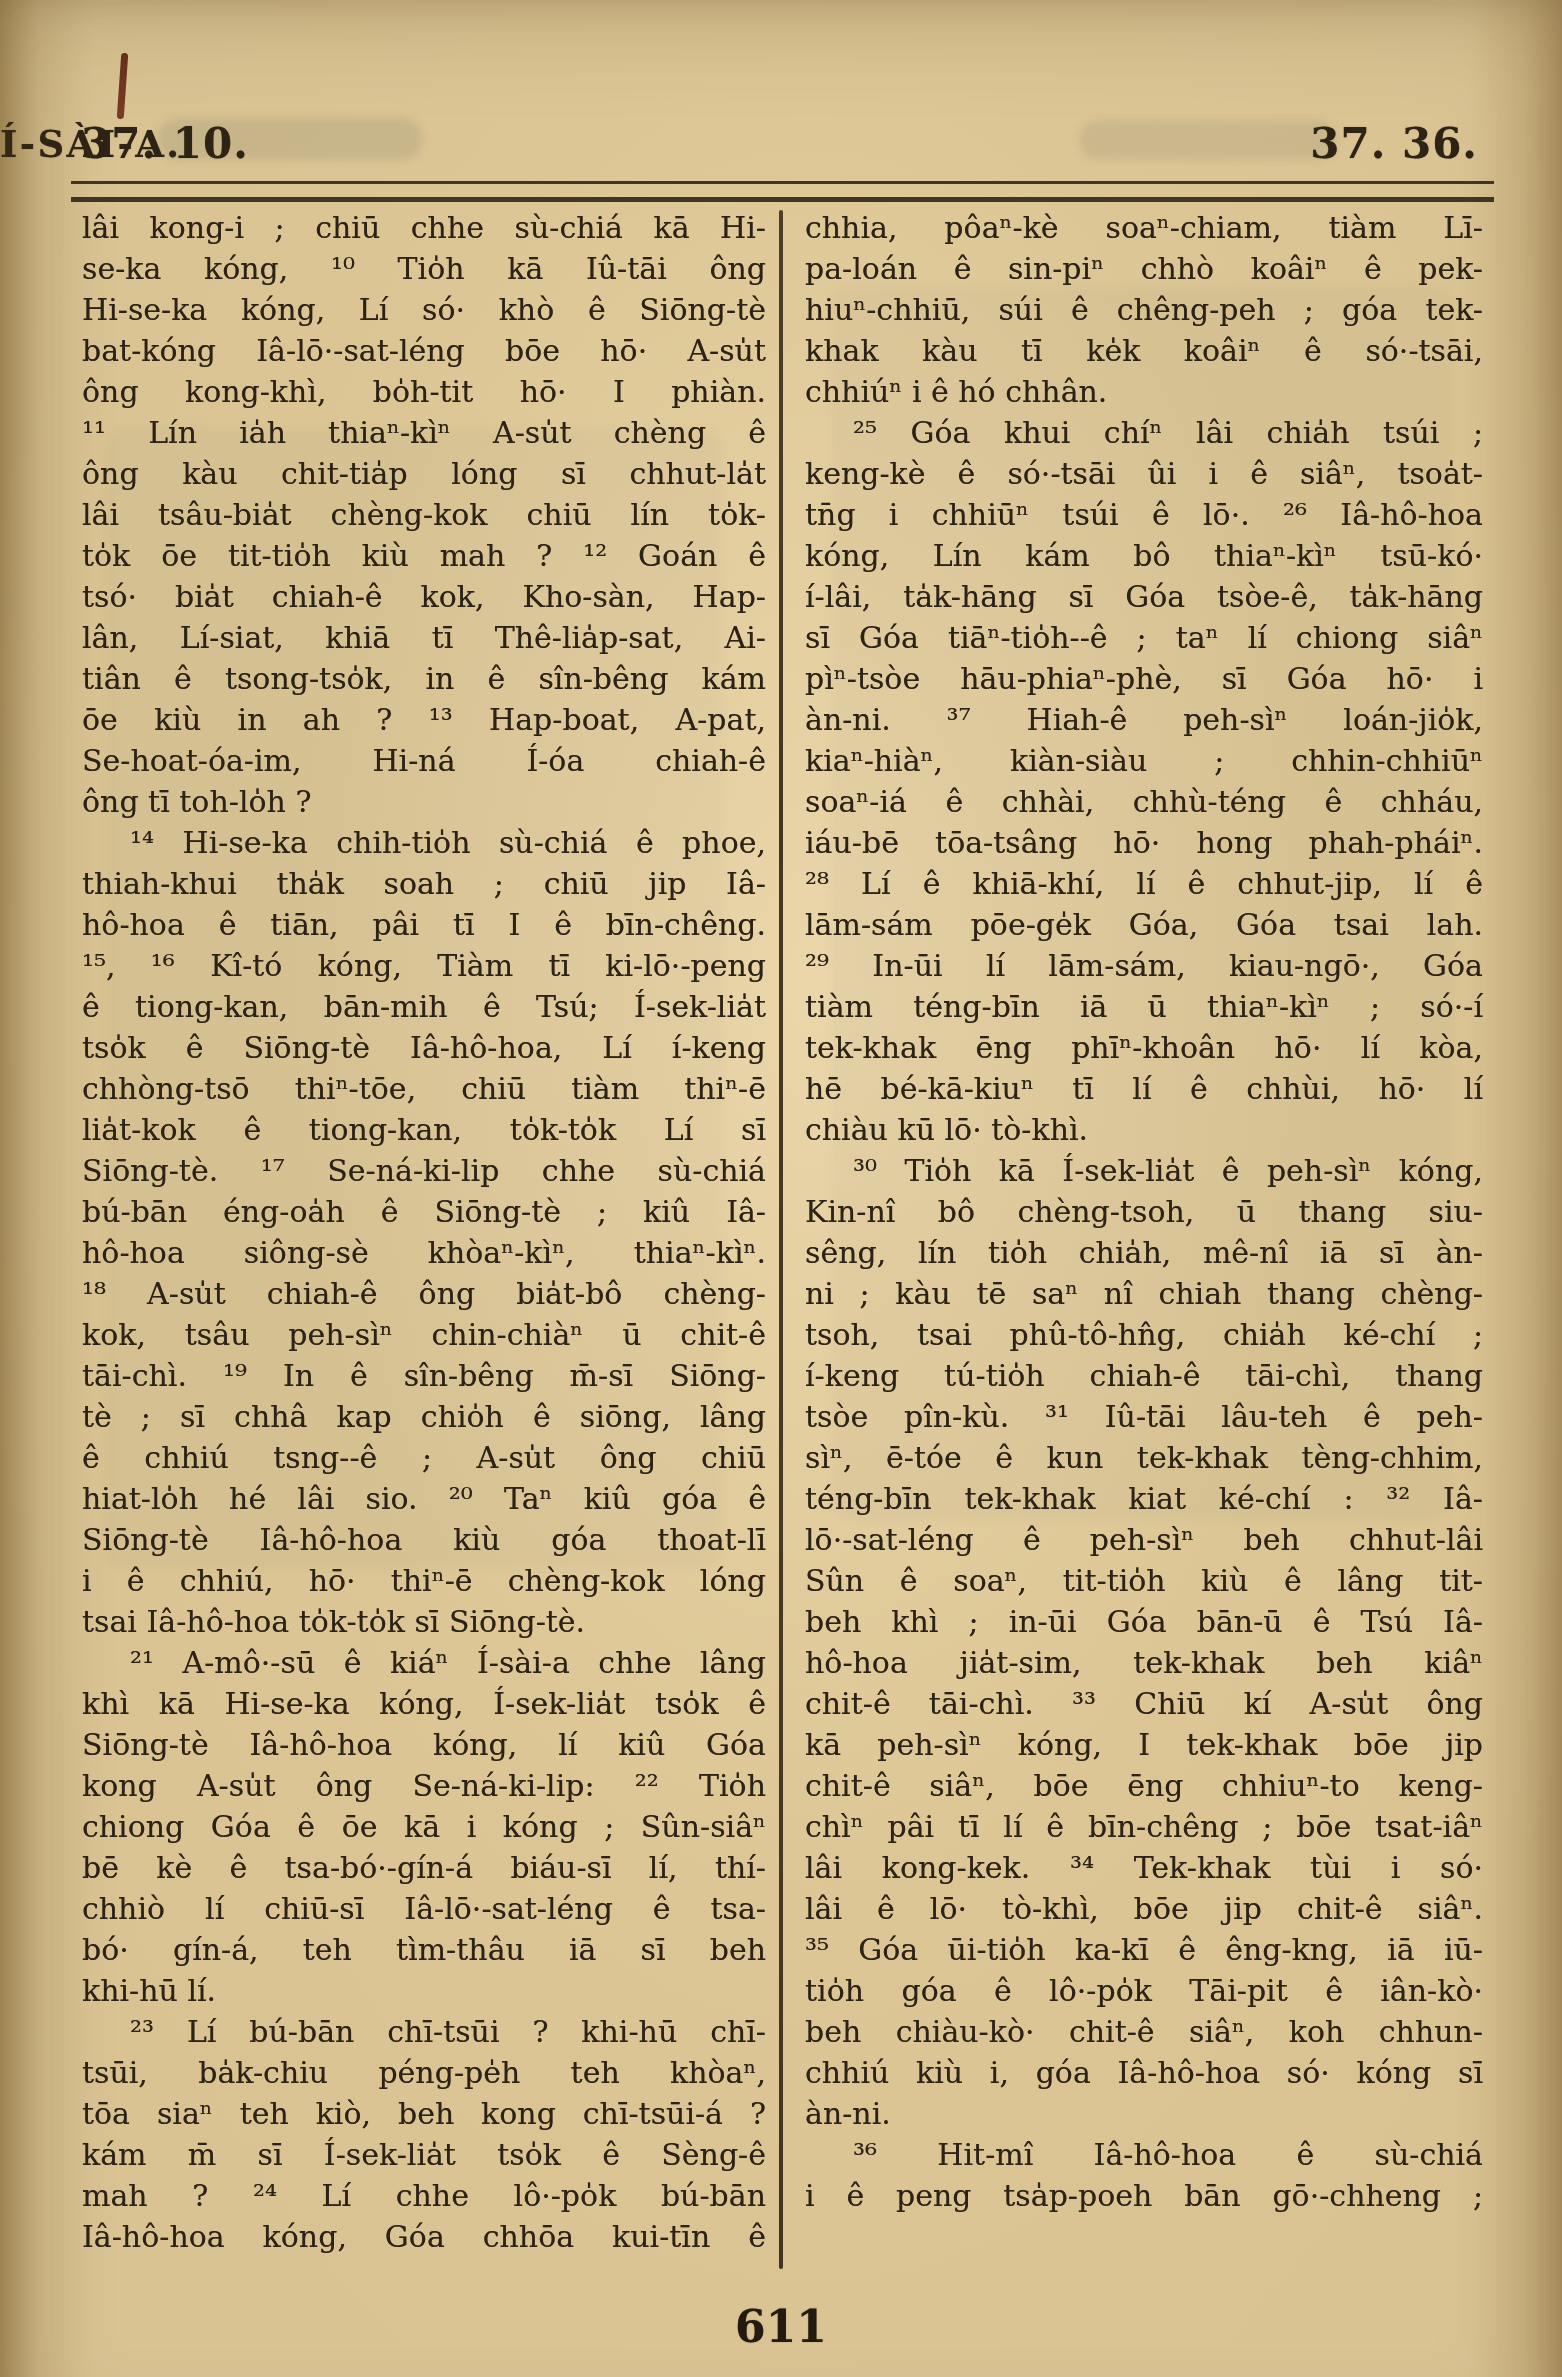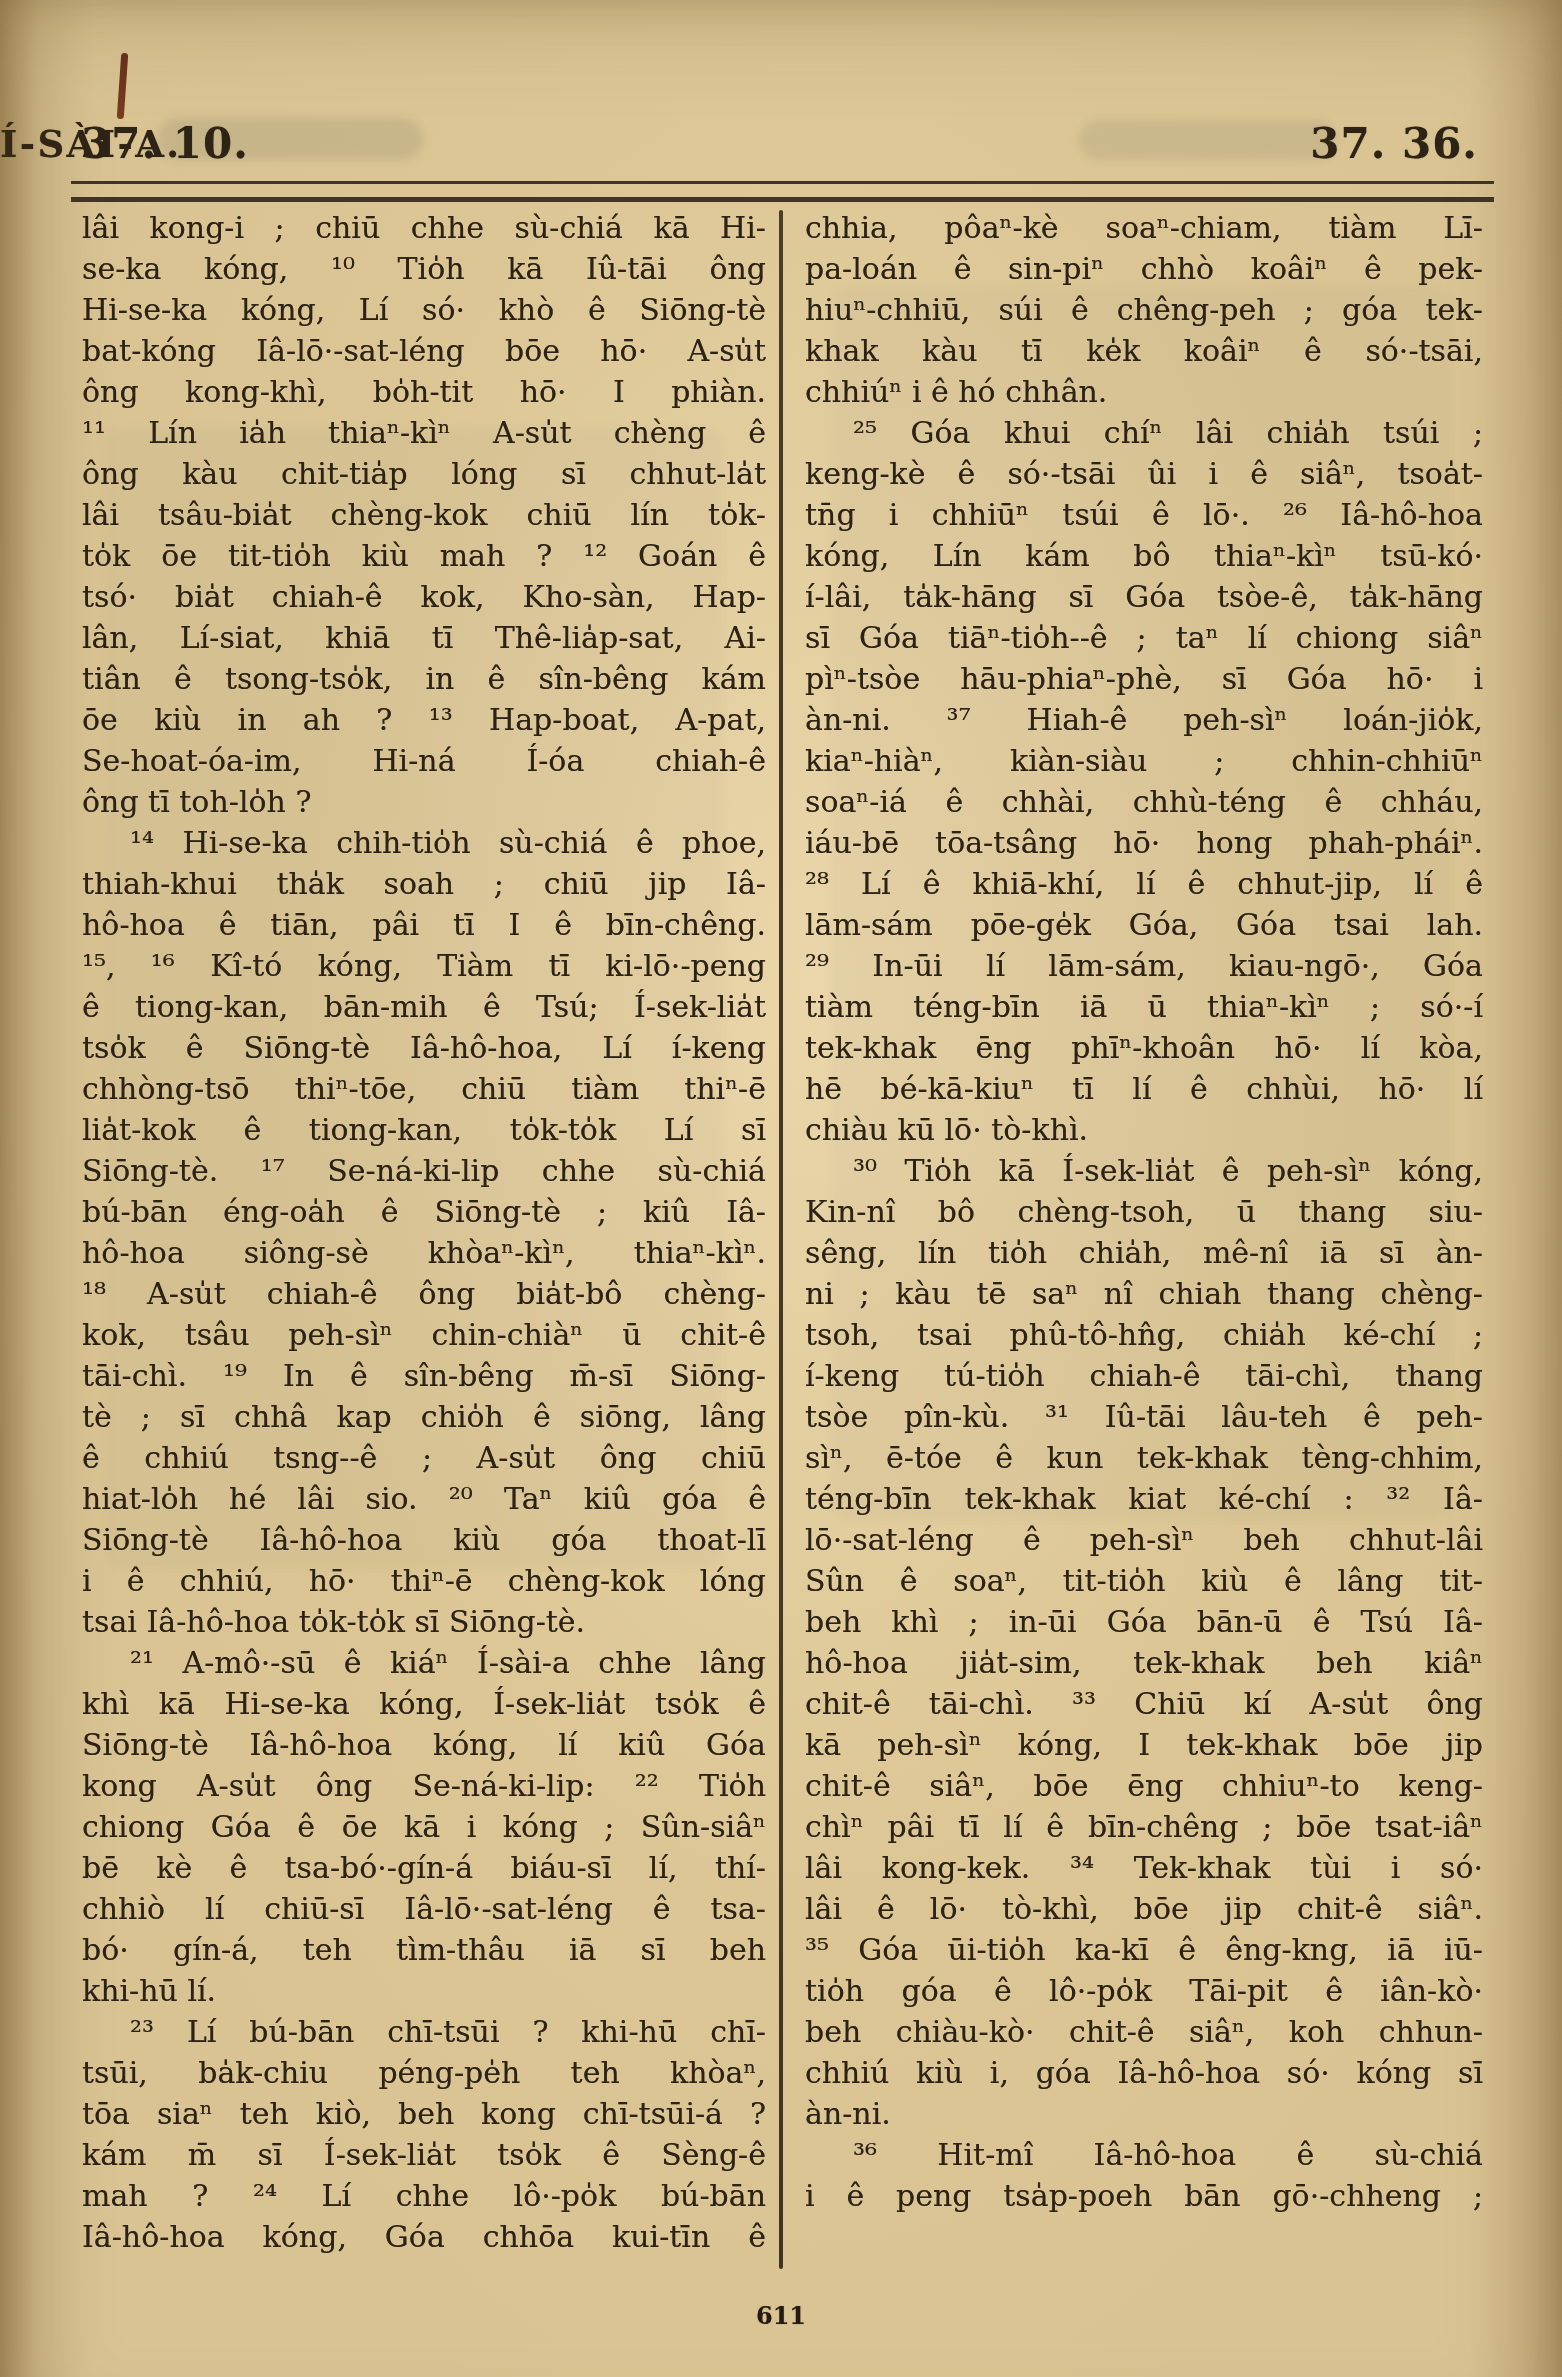--- a/index.html
+++ b/index.html
@@ -41,21 +41,21 @@
   }
   .tl.end{text-align-last:left;}
   .tl.ind{text-indent:48px;}
   .divider{
     position:absolute;left:779px;top:210px;width:3.8px;height:2059px;
     background:linear-gradient(180deg,#3a2f1f 0%,#2e2517 30%,#352a1a 70%,#2e2517 100%);
     border-radius:1.9px;opacity:.9;
   }
   .pagenum{
     position:absolute;left:0;top:2301px;width:100%;
-    text-align:center;font-weight:bold;font-size:24px;color:#241b10;
+    text-align:center;font-weight:bold;font-size:44px;color:#241b10;
     text-shadow:0 0 1px rgba(36,27,16,.5);
   }
   .smudge{position:absolute;pointer-events:none;filter:blur(4.3px);border-radius:21.4px;}
   .smudge.g1{left:157px;top:118px;width:266px;height:42px;background:rgba(108,108,86,.17);}
   .smudge.g2{left:1079px;top:120px;width:257px;height:40px;background:rgba(108,108,86,.15);}
   .smudge.b1{left:105px;top:428px;width:618px;height:1141px;background:rgba(118,120,98,.05);}
   .smudge.b2{left:832px;top:285px;width:618px;height:1236px;background:rgba(118,120,98,.05);}
   .speck{
     position:absolute;left:119px;top:53px;width:7.1px;height:66px;
     background:linear-gradient(180deg,#571c0e,#6e2a12);

